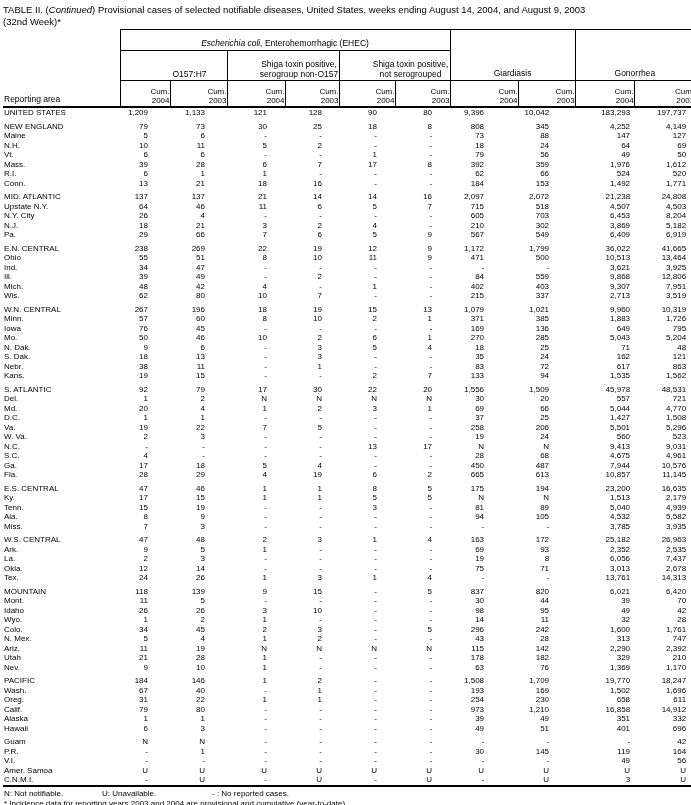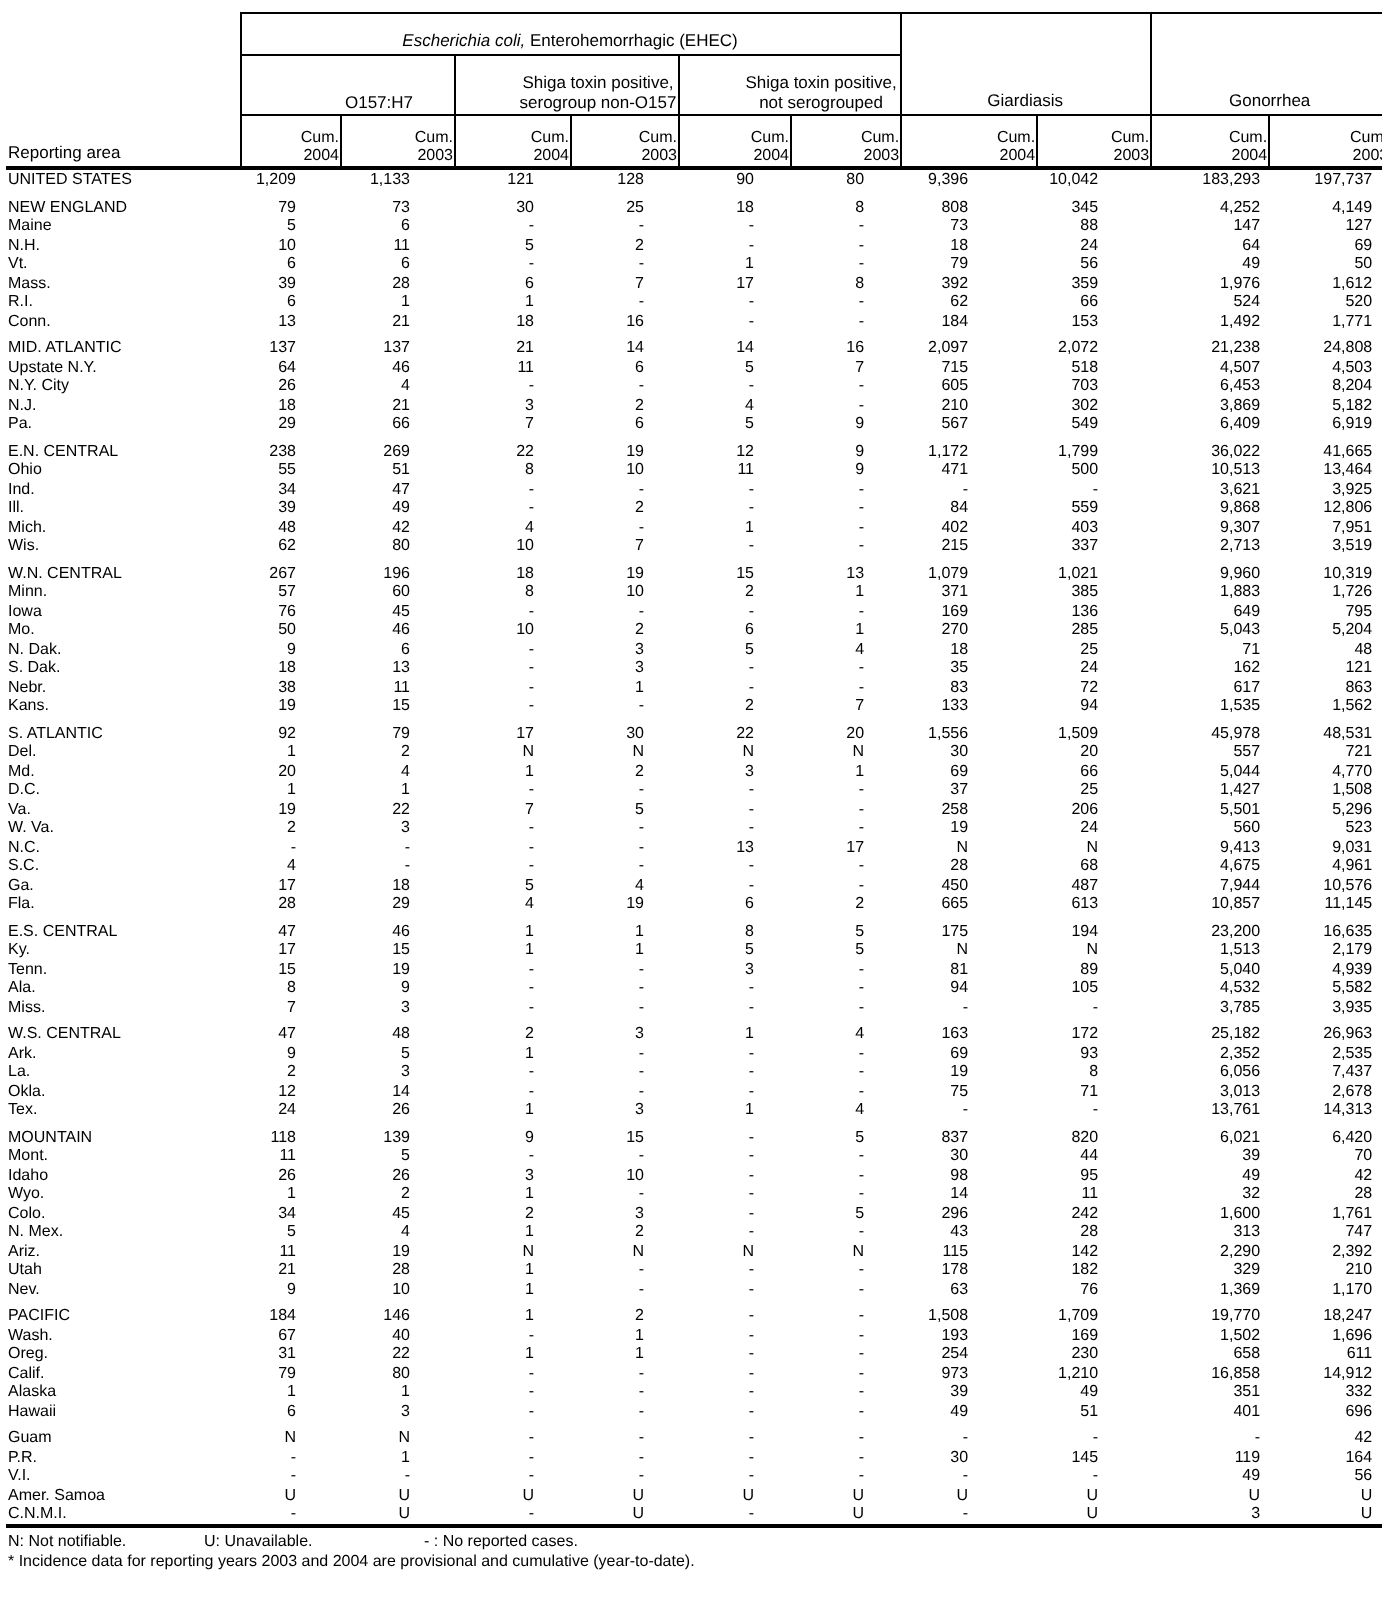--- a/index.html
+++ b/index.html
@@ -27,20 +27,24 @@
   tr.gap td{height:4px;line-height:4px;}
   tr.endrule td{border-top:2.5px solid #000;height:0;line-height:0;}
   .footnotes{font-size:8px;line-height:10px;margin-top:2px;padding-left:1px;}
   .fn1 span{display:inline-block;}
   .fn-n{width:98px;} .fn-u{width:110px;}
 </style>
 </head>
 <body>
 
 <div class="page">
+  <div class="title">
+    <span><span>TABLE II. (</span><span class="it">Continued</span><span>) Provisional cases of selected notifiable diseases, United States, weeks ending August 14, 2004, and August 9, 2003</span></span><br>
+    <span>(32nd Week)*</span>
+  </div>
 
   <table>
     <colgroup>
       <col style="width:117px">
         <col style="width:50px">
         <col style="width:57px">
       <col style="width:58px">
         <col style="width:54px">
         <col style="width:56px">
       <col style="width:55px">

